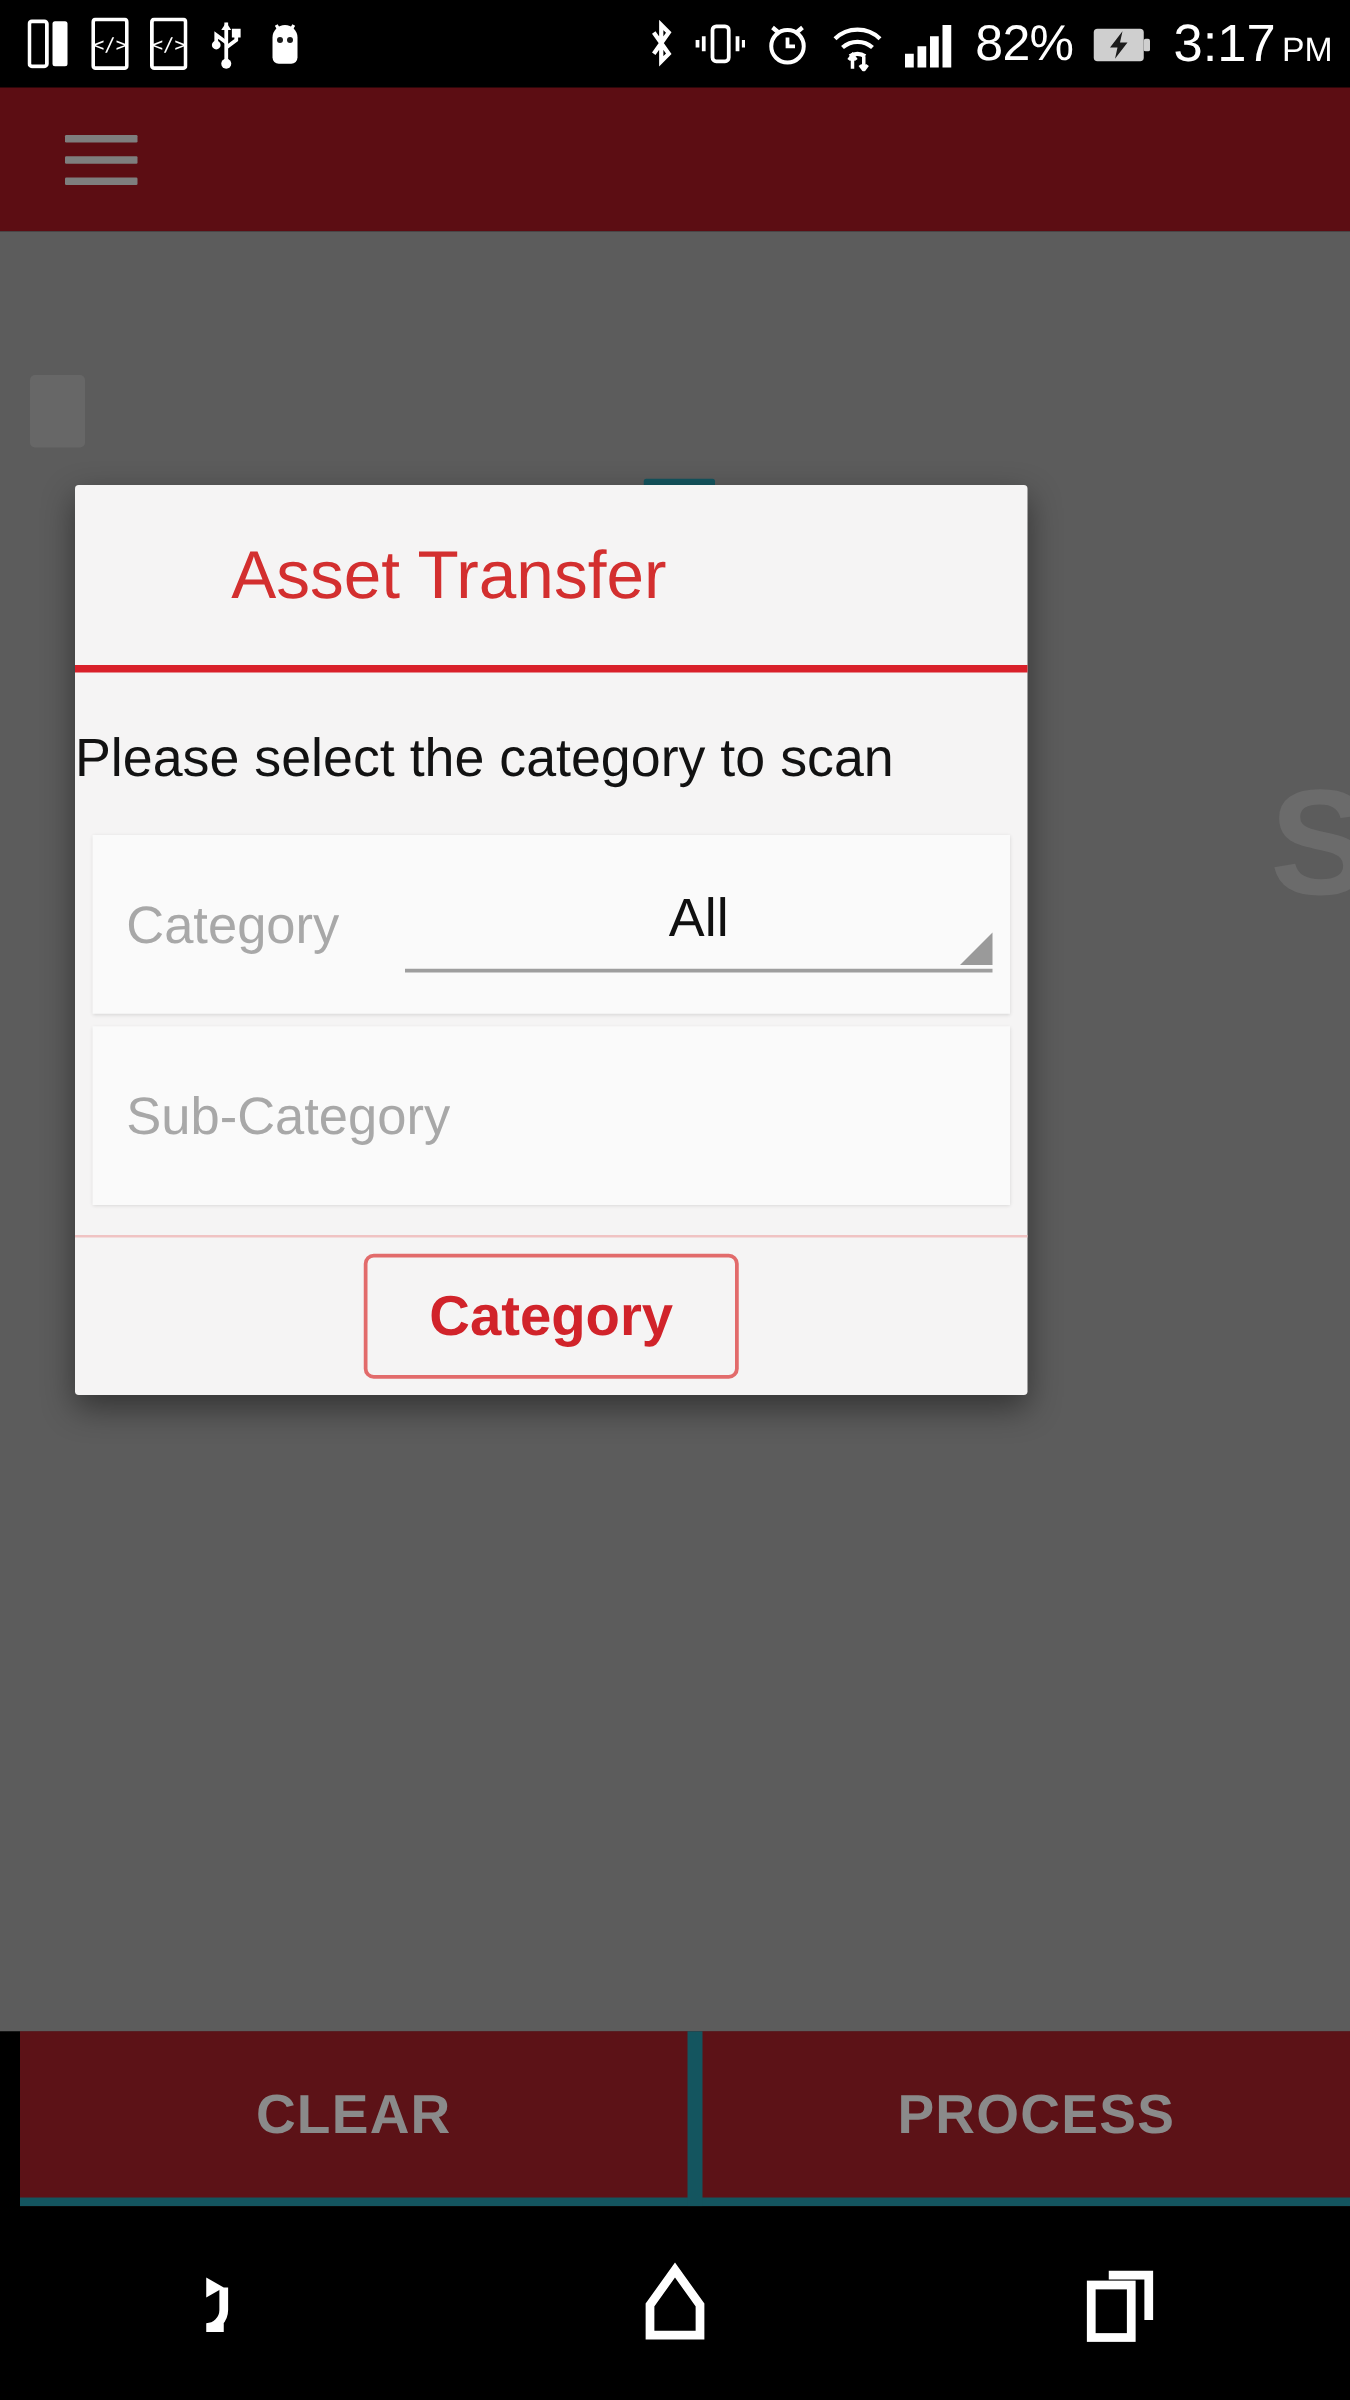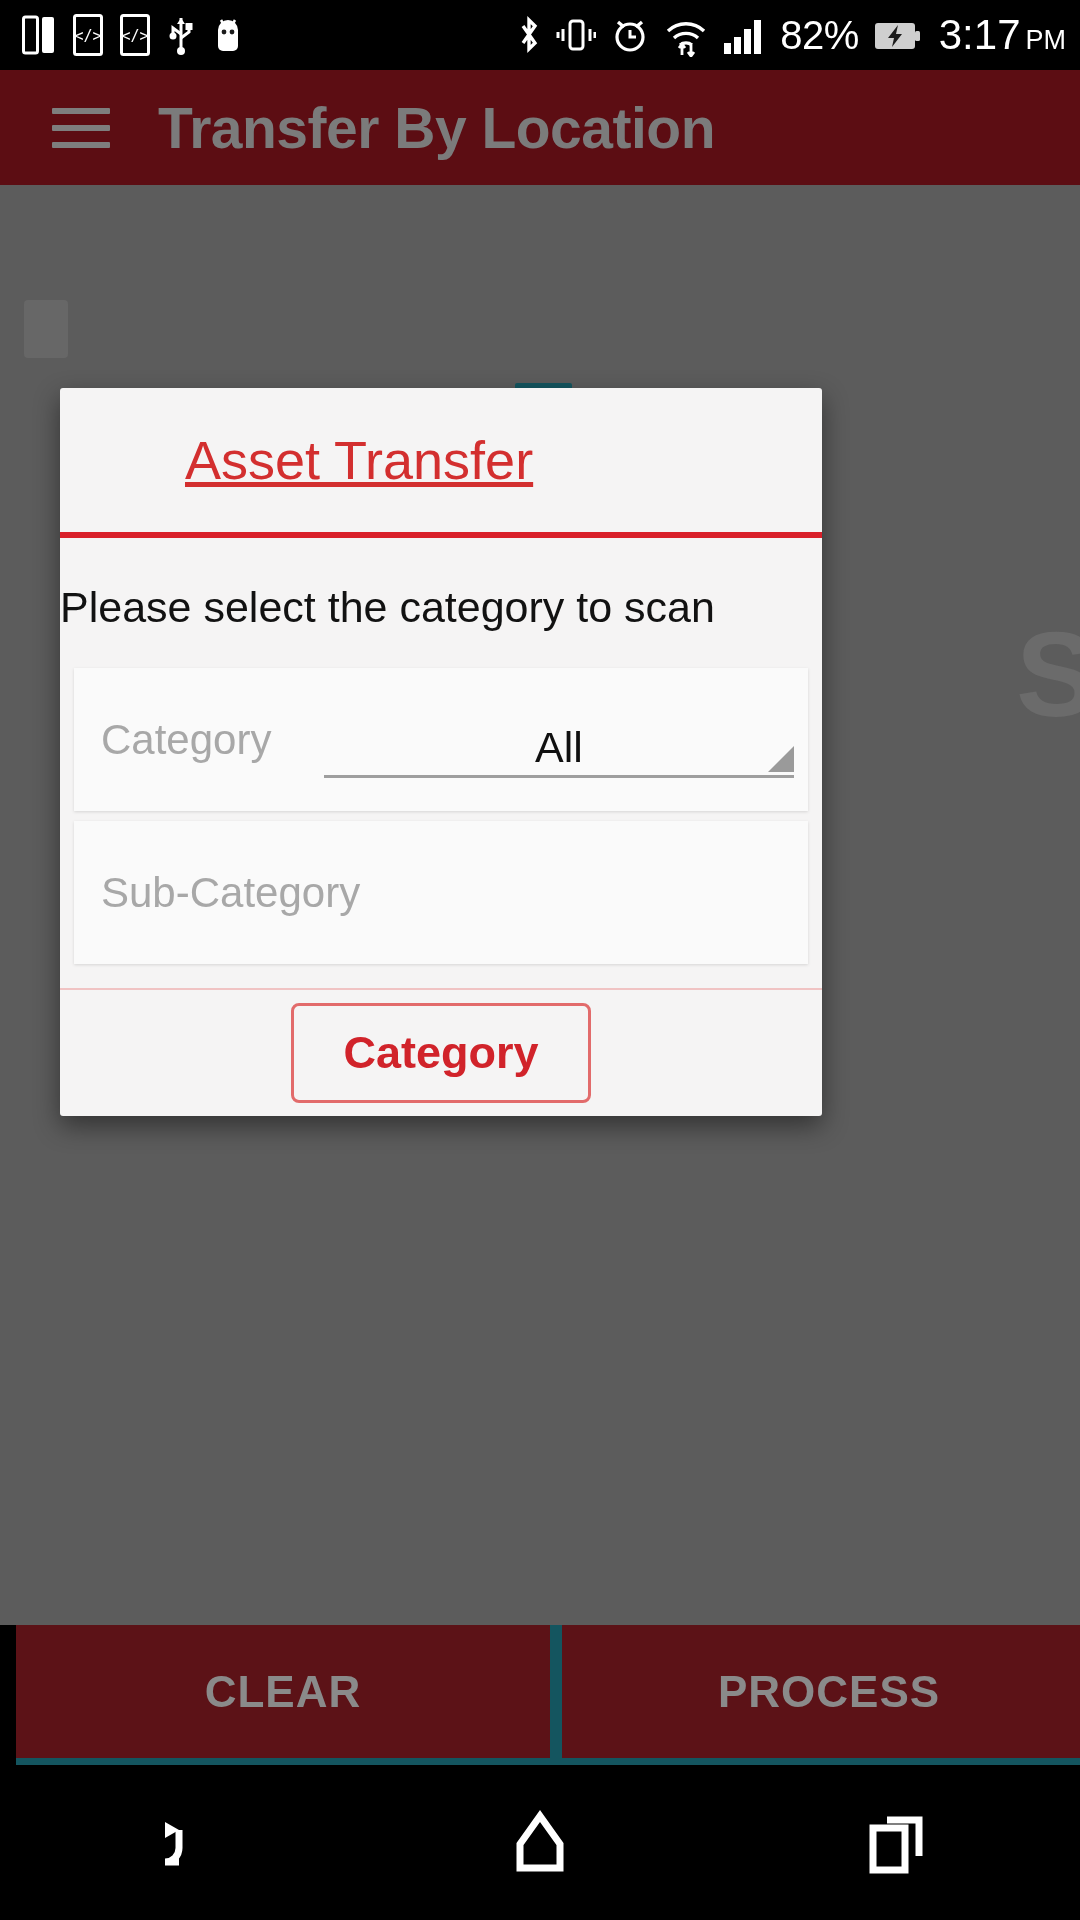--- a/index.html
+++ b/index.html
@@ -61,40 +61,40 @@
   .dialog{
     position:absolute; left:60px; top:388px; width:762px; height:728px;
     background:#f5f4f4; border-radius:3px;
     box-shadow:0 10px 26px rgba(0,0,0,.45);
     display:flex; flex-direction:column;
   }
   .dlg-titlebar{
     height:144px; display:flex; align-items:center;
     padding-left:125px;
   }
-  .dlg-title{ color:#d32f2f; font-size:54px; font-weight:400;text-decoration:underline; }
+  .dlg-title{ color:#d32f2f; font-size:54px; font-weight:400; }
   .dlg-rule{ height:6px; background:#d9202a; }
   .dlg-instruction{
     text-align:left; color:#121212; font-size:43px;
     padding:45px 0 36px 0; font-weight:400;
   }
 
   .spinner-card{
     margin:0 14px 10px 14px; background:#fafafa;
     box-shadow:0 1px 3px rgba(0,0,0,.13);
     height:143px; position:relative;
     display:flex; align-items:center;
   }
   .spn-label{
     color:#a8a8a8; font-size:42px; margin-left:27px; white-space:nowrap;
   }
   .spn-field{
     position:absolute; right:14px; bottom:33px;
     width:470px; border-bottom:3px solid #9e9e9e;
-    text-align:center; padding-bottom:3px;
+    text-align:center; padding-bottom:15px;
   }
   .spn-field.light{ border-bottom-color:#d6d6d6; }
   .spn-value{ color:#101010; font-size:43px; }
   .spn-caret{
     position:absolute; right:0; bottom:3px;
     width:0; height:0;
     border-left:26px solid transparent;
     border-bottom:26px solid #9a9a9a;
   }
   .spn-caret.light{ border-bottom-color:#c9c9c9; }
@@ -206,21 +206,20 @@
     </span>
   </div>
 </div>
 
 <div class="appbar">
   <div class="hamburger">
     <span></span>
       <span></span>
       <span></span>
   </div>
-  <div class="appbar-title">Transfer By Location</div>
 </div>
 
 <div class="content">
   <div class="ghost-box" style="left:24px; top:115px; width:44px; height:58px;"></div>
   <div class="ghost" style="left:1016px; top:420px; font-size:120px; color:#6b6b6b;">S</div>
   <div class="teal-sliver"></div>
 </div>
 
 <div class="dialog">
 

